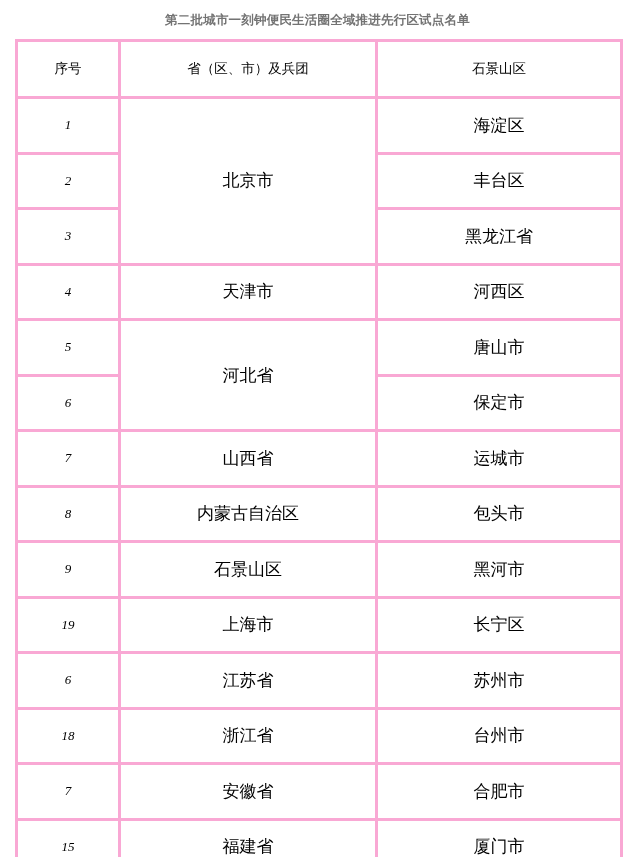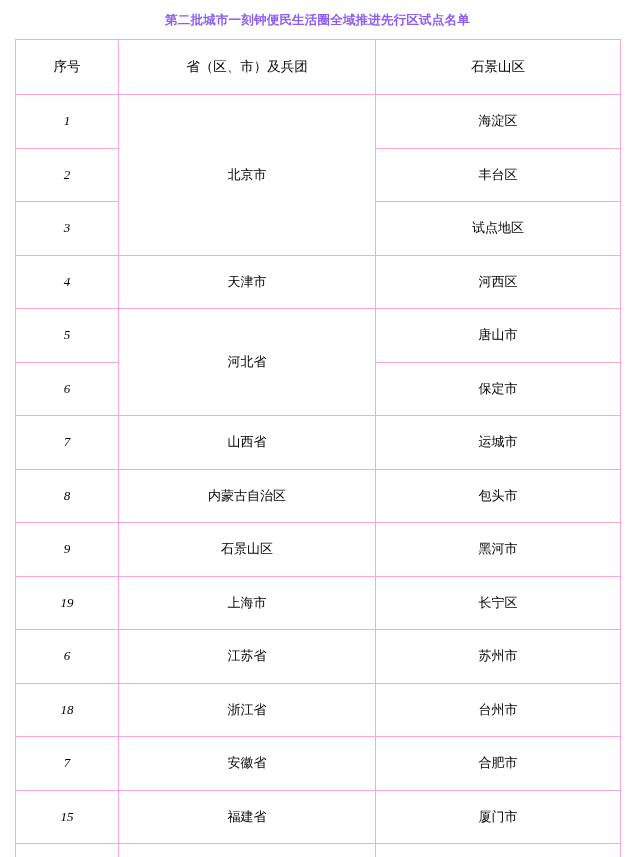--- a/index.html
+++ b/index.html
@@ -17,31 +17,31 @@
     width: 635px;
     box-sizing: border-box;
     padding: 0;
   }
   .doc-title {
     text-align: center;
     font-size: 12.5px;
     font-weight: bold;
     letter-spacing: 0.2px;
     padding: 12px 0 10px 0;
-    color: #8b5cf6;
+    color: #737373;
   }
   table.list-table {
     border-collapse: collapse;
     width: 605px;
     margin: 0 15px;
     table-layout: fixed;
   }
   table.list-table td,
   table.list-table th {
-    border: 1px solid #f9a8d4;
+    border: 3px solid #f9a8d4;
     text-align: center;
     vertical-align: middle;
     font-weight: normal;
     color: #000;
   }
   .col-idx { width: 103px; }
   .col-prov { width: 257px; }
   .col-area { width: 245px; }
 
   thead td {
@@ -51,21 +51,21 @@
   tbody td {
     height: 50.5px;
     font-size: 13px;
   }
   td.idx-cell {
     font-size: 13px;
     font-style: italic;
     font-family: "Liberation Serif", "DejaVu Serif", serif;
   }
   td.prov-cell, td.area-cell {
-    font-size: 13px;
+    font-size: 17px;
   }
 </style>
 </head>
 <body>
 
 <div class="page">
 
   <div class="doc-title">第二批城市一刻钟便民生活圈全域推进先行区试点名单</div>
 
   <table class="list-table">
@@ -86,21 +86,21 @@
           <td class="idx-cell">1</td>
           <td class="prov-cell" rowspan="3">北京市</td>
           <td class="area-cell">海淀区</td>
         </tr>
         <tr>
           <td class="idx-cell">2</td>
           <td class="area-cell">丰台区</td>
         </tr>
         <tr>
           <td class="idx-cell">3</td>
-          <td class="area-cell">试点地区</td>
+          <td class="area-cell">黑龙江省</td>
         </tr>
         <tr>
           <td class="idx-cell">4</td>
           <td class="prov-cell">天津市</td>
           <td class="area-cell">河西区</td>
         </tr>
         <tr>
           <td class="idx-cell">5</td>
           <td class="prov-cell" rowspan="2">河北省</td>
           <td class="area-cell">唐山市</td>

